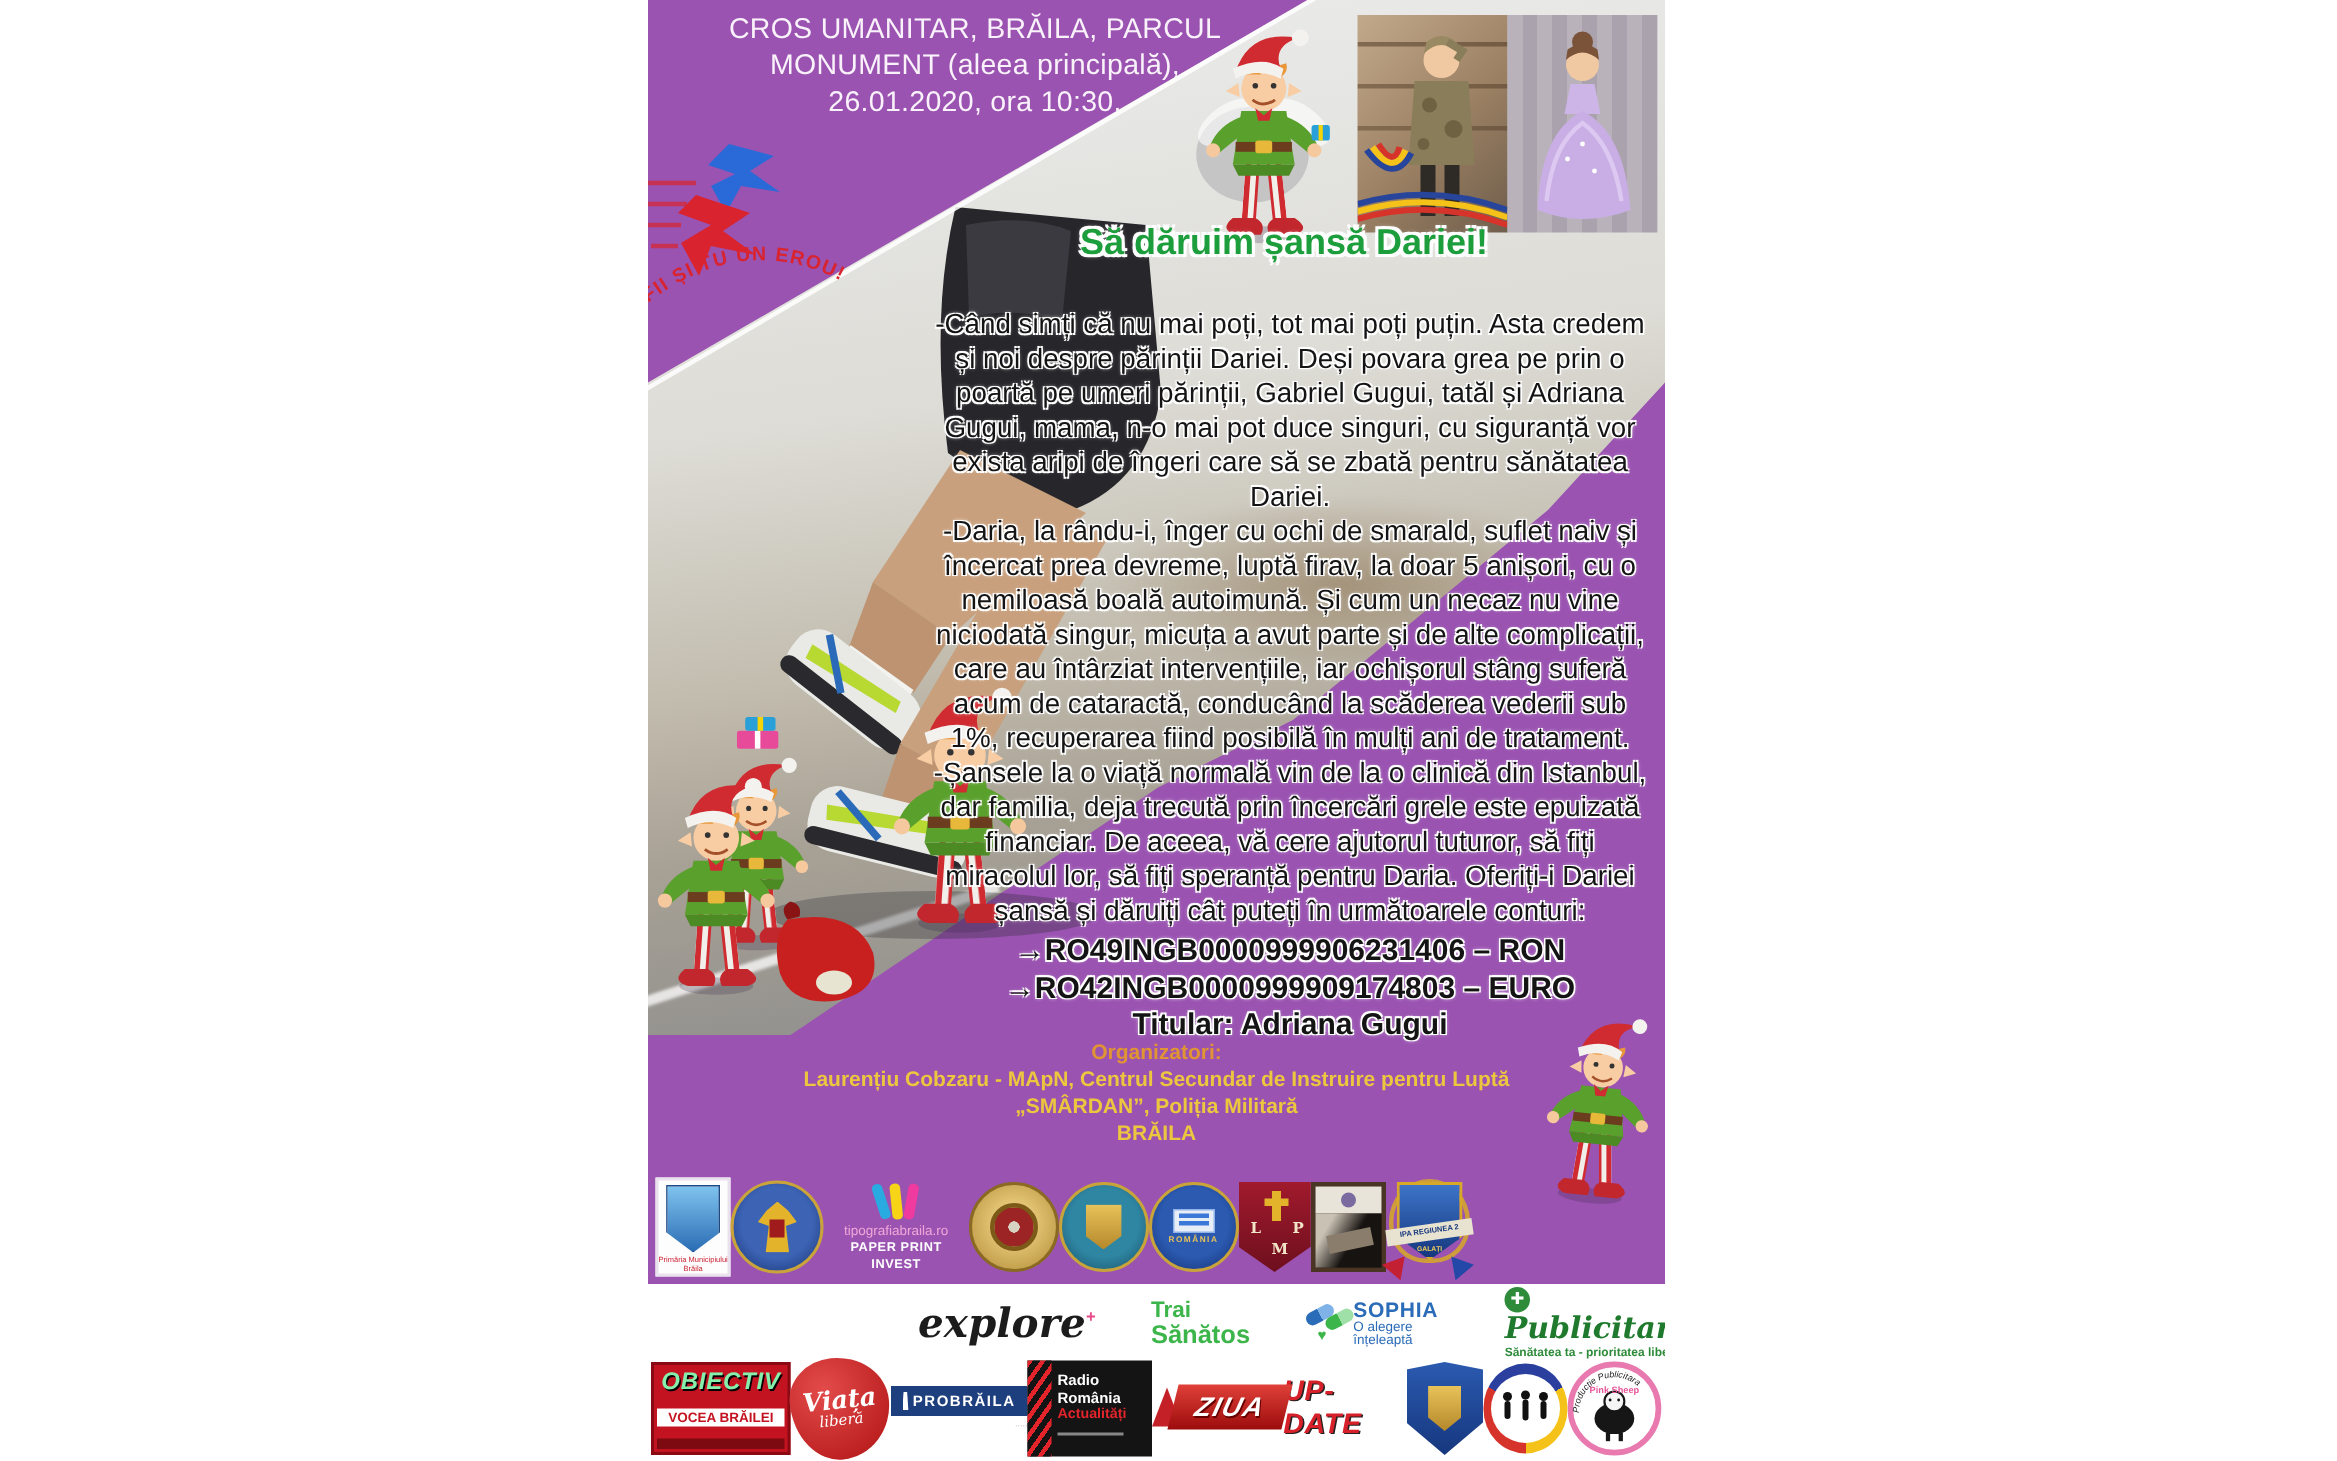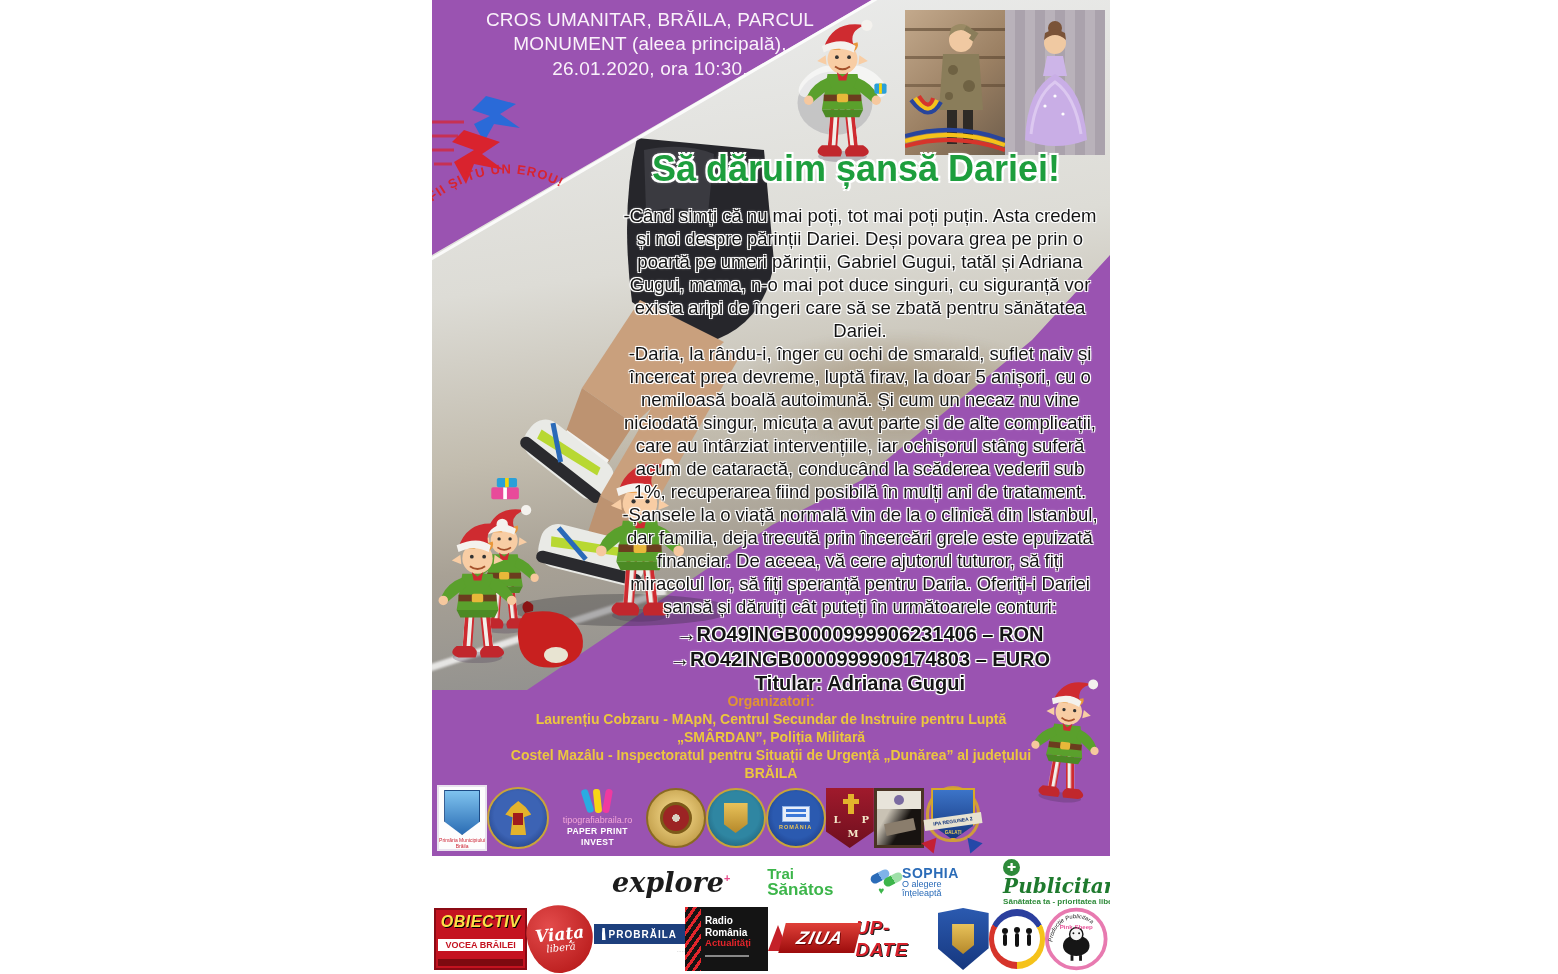--- a/index.html
+++ b/index.html
@@ -17,21 +17,21 @@
   .photo-band .roadline{position:absolute;left:-20px;top:628px;width:260px;height:7px;background:rgba(255,255,255,.75);
     transform:rotate(-18deg);filter:blur(1px);}
   .diag-line{position:absolute;left:-2px;top:258px;width:516px;height:3px;background:rgba(255,255,255,.85);
     transform-origin:left top;transform:rotate(-30.3deg);}
 
   
   .event-text{left:6px;top:8px;width:424px;text-align:center;color:#faf2fa;font-size:19px;line-height:1.28;
     white-space:pre-line;letter-spacing:.2px;}
 
   
-  .title{left:168px;top:148px;width:512px;text-align:center;color:#1d9e3d;font-size:36px;font-weight:700;
+  .title{left:168px;top:148px;width:512px;text-align:center;color:#1d9e3d;font-size:24px;font-weight:700;
     text-shadow:-2px -2px 0 #fff,2px -2px 0 #fff,-2px 2px 0 #fff,2px 2px 0 #fff,0 0 4px #fff;}
   .text-col{left:190px;top:204px;width:476px;text-align:center;color:#141414;}
   .text-col p{margin:0;font-size:18.5px;line-height:23px;font-weight:400;
     text-shadow:-1px -1px 0 #fff,1px -1px 0 #fff,-1px 1px 0 #fff,1px 1px 0 #fff,0 0 3px #fff;}
   .accounts{margin-top:4px;font-size:20px;line-height:25px;font-weight:700;
     text-shadow:-1px -1px 0 #fff,1px -1px 0 #fff,-1px 1px 0 #fff,1px 1px 0 #fff,0 0 3px #fff;}
   .titular{font-size:20px;font-weight:700;
     text-shadow:-1px -1px 0 #fff,1px -1px 0 #fff,-1px 1px 0 #fff,1px 1px 0 #fff,0 0 3px #fff;}
 
   
@@ -102,21 +102,21 @@
   .sophia .stack{text-align:left;line-height:1;}
   .sophia .s1{color:#2b6cb8;font-size:14px;font-weight:700;letter-spacing:.5px;}
   .sophia .s2{color:#2b6cb8;font-size:9px;}
   .salvia{text-align:left;line-height:1;}
   .salvia .s1{color:#1f7a2e;font-size:20px;font-weight:700;font-style:italic;font-family:"DejaVu Serif",serif;}
   .salvia .cross{display:inline-flex;width:17px;height:17px;border-radius:50%;background:#2e8b3a;color:#fff;align-items:center;justify-content:center;font-size:11px;margin-right:2px;vertical-align:2px;}
   .salvia .s2{color:#2e8b3a;font-size:8px;font-weight:700;margin-top:2px;}
 
   
   .obiectiv{width:98px;height:62px;background:#c41320;border:2px solid #8a0a14;box-sizing:border-box;text-align:center;display:flex;flex-direction:column;justify-content:space-between;padding:3px 2px 2px;}
-  .obiectiv .o1{color:#fde047;font-size:16px;font-weight:700;font-style:italic;letter-spacing:.5px;text-shadow:1px 1px 0 #000;}
+  .obiectiv .o1{color:#86efac;font-size:16px;font-weight:700;font-style:italic;letter-spacing:.5px;text-shadow:1px 1px 0 #000;}
   .obiectiv .o2{background:#fff;color:#c41320;font-size:9px;font-weight:700;line-height:12px;}
   .obiectiv .o3{height:7px;background:#7d0a10;}
   .viata{width:70px;height:68px;background:radial-gradient(circle at 35% 30%,#e34b4b,#b01212);border-radius:46% 54% 52% 48%/40% 46% 54% 60%;transform:rotate(-6deg);display:flex;flex-direction:column;align-items:center;justify-content:center;color:#fff;font-family:"DejaVu Serif",serif;font-style:italic;line-height:1;}
   .viata .v1{font-size:17px;font-weight:700;} .viata .v2{font-size:10px;}
   .probraila{text-align:right;}
   .probraila .bar{background:#1d3f7d;color:#fff;font-size:10px;font-weight:700;letter-spacing:1px;padding:4px 8px;display:flex;align-items:center;gap:3px;}
   .probraila .bar i{width:4px;height:12px;background:#fff;clip-path:polygon(20% 0,80% 0,100% 100%,0 100%);display:inline-block;}
   .probraila .sub{font-size:5px;color:#999;margin-top:4px;}
   .radio{width:88px;height:64px;background:#141414;display:flex;}
   .radio .stripes{width:16px;background:repeating-linear-gradient(125deg,#e3252b 0 3px,#141414 3px 7px);}
@@ -321,21 +321,20 @@
         <div>→RO49INGB0000999906231406 – RON</div>
         <div>→RO42INGB0000999909174803 – EURO</div>
       </div>
       <div class="titular">Titular: Adriana Gugui</div>
     </div>
 
     <div class="abs organizers">
       <div class="head">Organizatori:</div>
       <div class="line">Laurențiu Cobzaru - MApN, Centrul Secundar de Instruire pentru Luptă</div>
       <div class="line">„SMÂRDAN”, Poliția Militară</div>
-      <div class="line">Costel Mazâlu - Inspectoratul pentru Situații de Urgență „Dunărea” al județului</div>
       <div class="line">BRĂILA</div>
     </div>
 
     <div class="abs row1">
       <div class="lg-card">
         <div class="shield"></div>
         <div class="cap">Primăria Municipiului Brăila</div>
       </div>
       <div class="lg-circle c-jandarmi">
         <div class="eagle">

